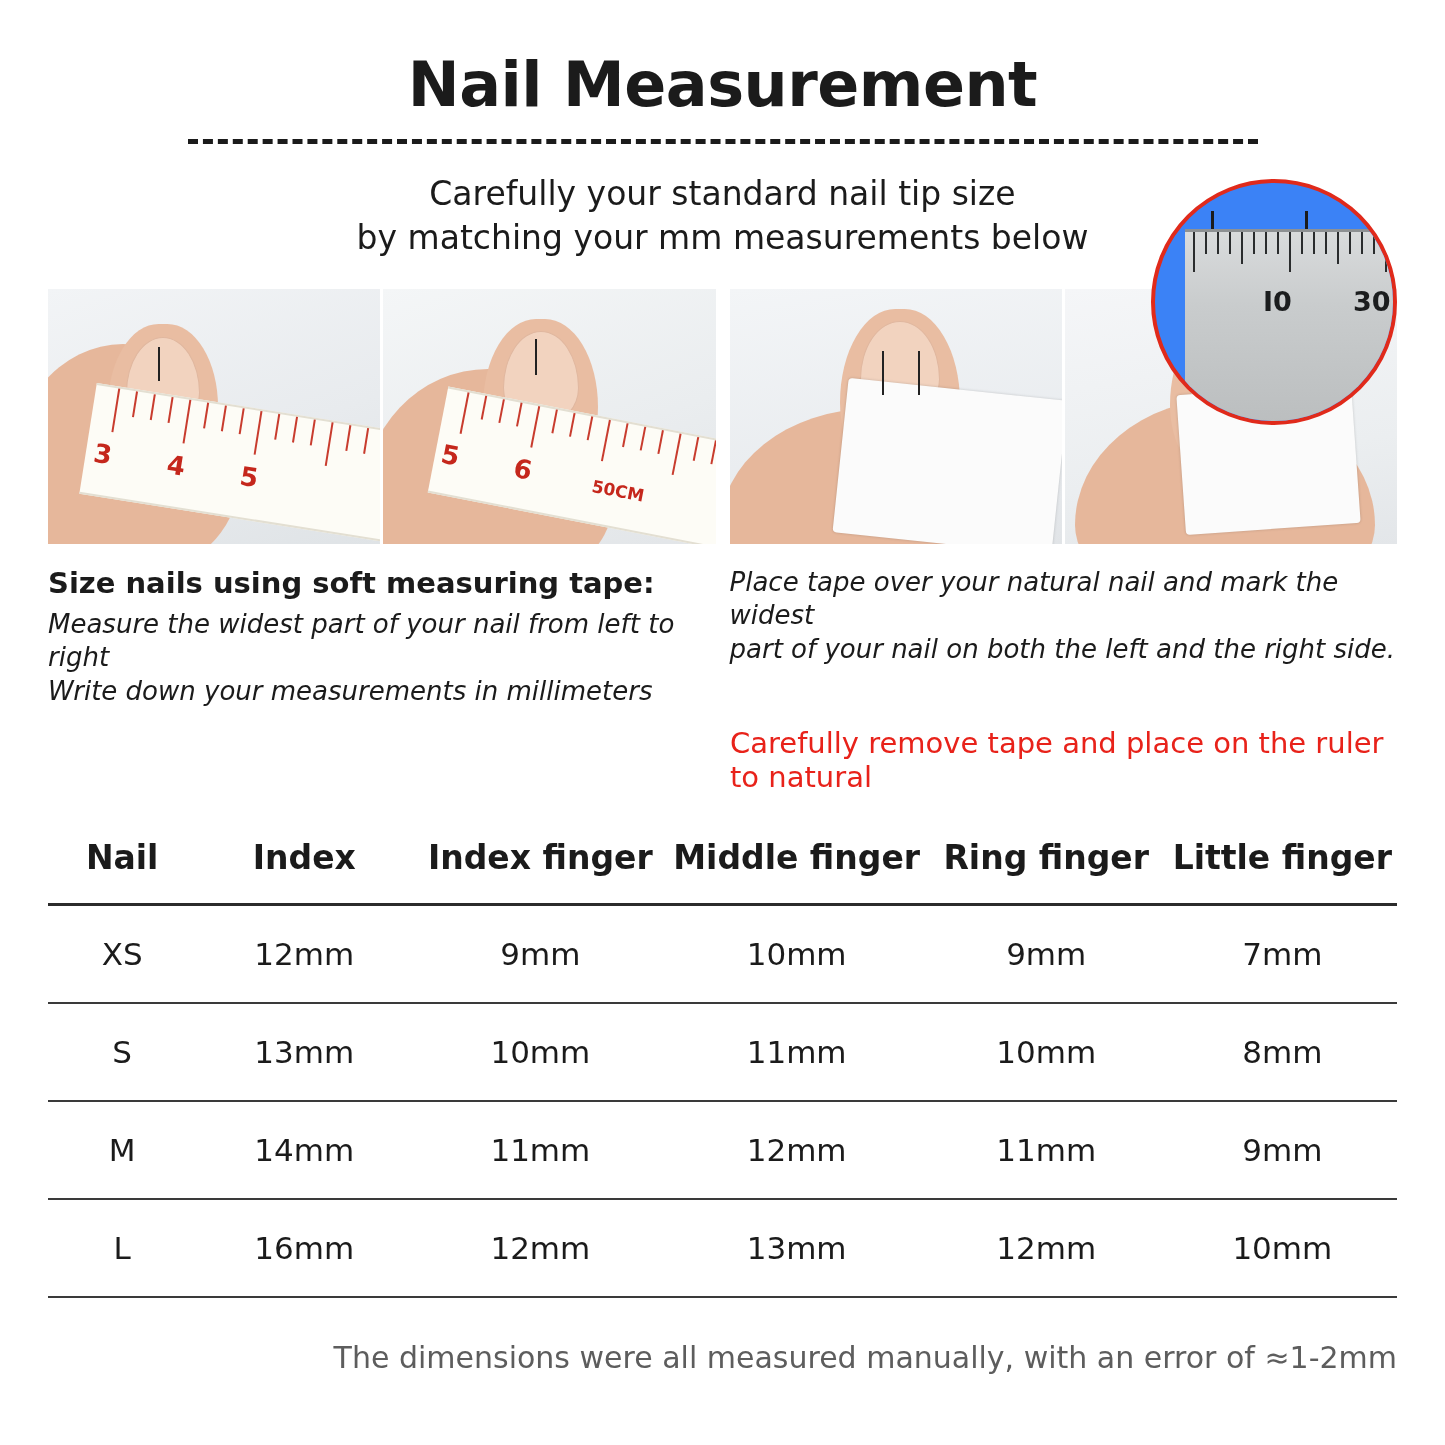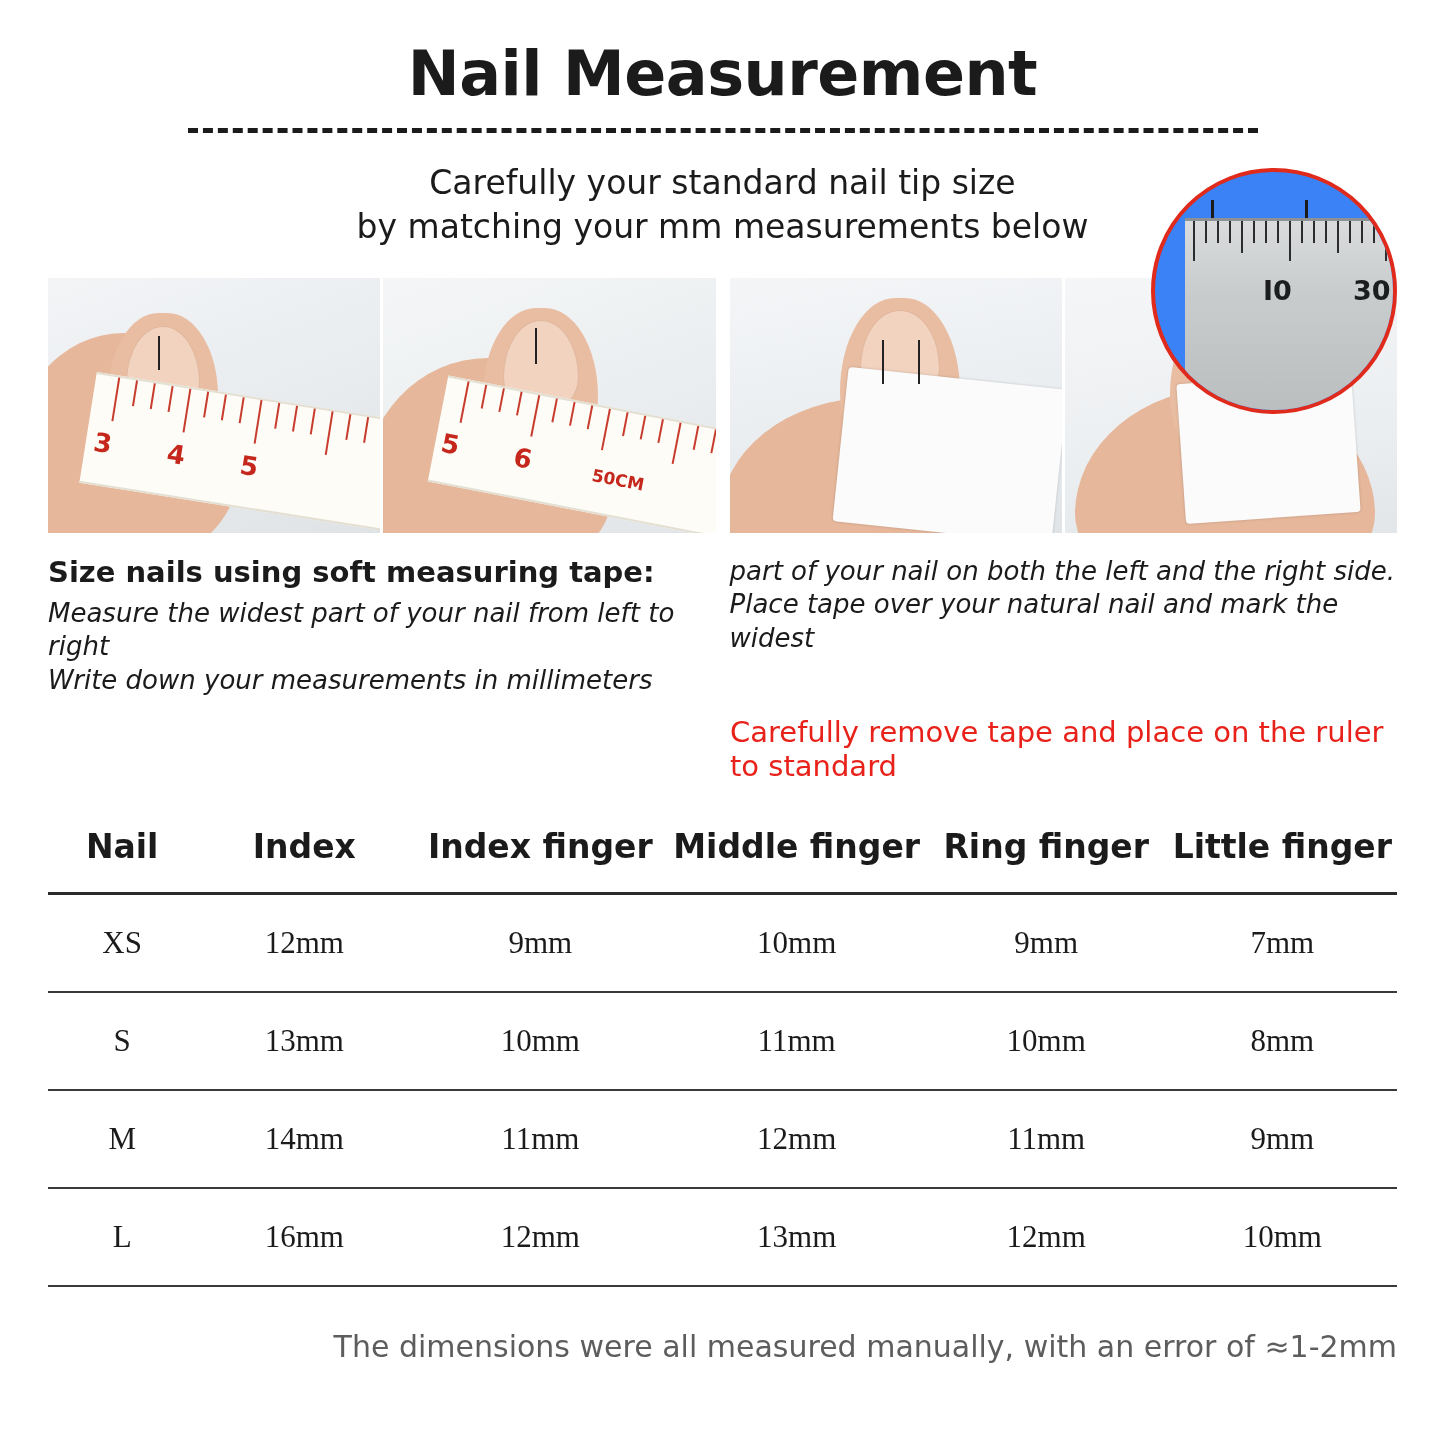--- a/index.html
+++ b/index.html
@@ -23,21 +23,21 @@
     padding: 0 48px;
   }
 
   
   .title {
     text-align: center;
     font-size: 62px;
     font-weight: bold;
     letter-spacing: -0.5px;
     color: #1b1b1b;
-    padding-top: 41px;
+    padding-top: 52px;
     line-height: 1.05;
   }
   .dash-rule {
     margin: 22px auto 0 auto;
     width: 1070px;
     height: 0;
     border-top: 5px dashed #1b1b1b;
   }
 
   
@@ -202,21 +202,20 @@
     color: #1b1b1b;
     padding: 10px 0 26px 0;
     text-align: center;
   }
   .table td {
     font-size: 31px;
     color: #1b1b1b;
     text-align: center;
     padding: 30px 0;
     border-top: 2px solid #3a3a3a;
-    font-family: Liberation Serif, serif;
   }
   .table tbody tr:first-child td { border-top: 3px solid #2b2b2b; }
   .table tbody tr:last-child td { border-bottom: 2px solid #3a3a3a; }
   .col-size { width: 11%; }
   .col-thumb { width: 16%; }
   .col-index { width: 19%; }
   .col-middle { width: 19%; }
   .col-ring { width: 18%; }
   .col-little { width: 17%; }
 
@@ -348,26 +347,26 @@
     </div>
   </div>
 
   <div class="instructions">
     <div class="col left">
       <div class="ins-head">Size nails using soft measuring tape:</div>
       <div class="ins-line">Measure the widest part of your nail from left to right</div>
       <div class="ins-line">Write down your measurements in millimeters</div>
     </div>
     <div class="col right">
+      <div class="ins-line">Place tape over your natural nail and mark the widest</div>
       <div class="ins-line">part of your nail on both the left and the right side.</div>
-      <div class="ins-line">Place tape over your natural nail and mark the widest</div>
     </div>
   </div>
 
-  <div class="warning">Carefully remove tape and place on the ruler to standard</div>
+  <div class="warning">Carefully remove tape and place on the ruler to natural</div>
 
   <table class="table">
     <colgroup>
       <col class="col-size">
         <col class="col-thumb">
         <col class="col-index">
       <col class="col-middle">
         <col class="col-ring">
         <col class="col-little">
     </colgroup>

